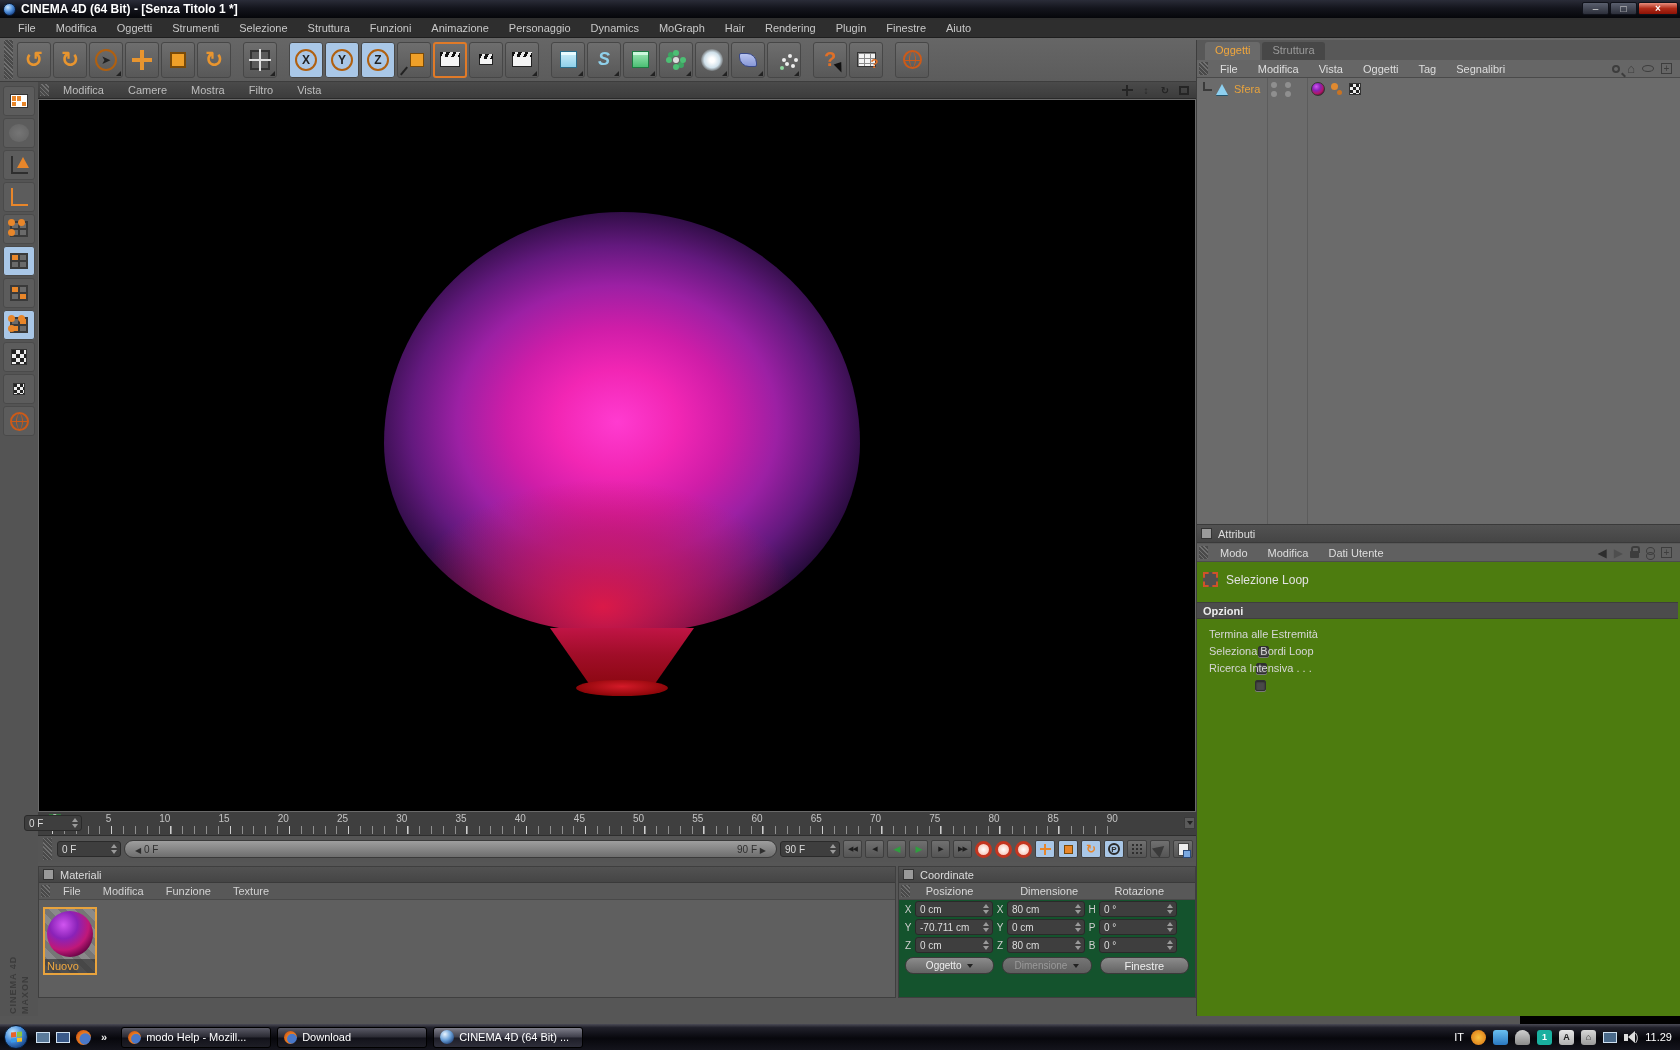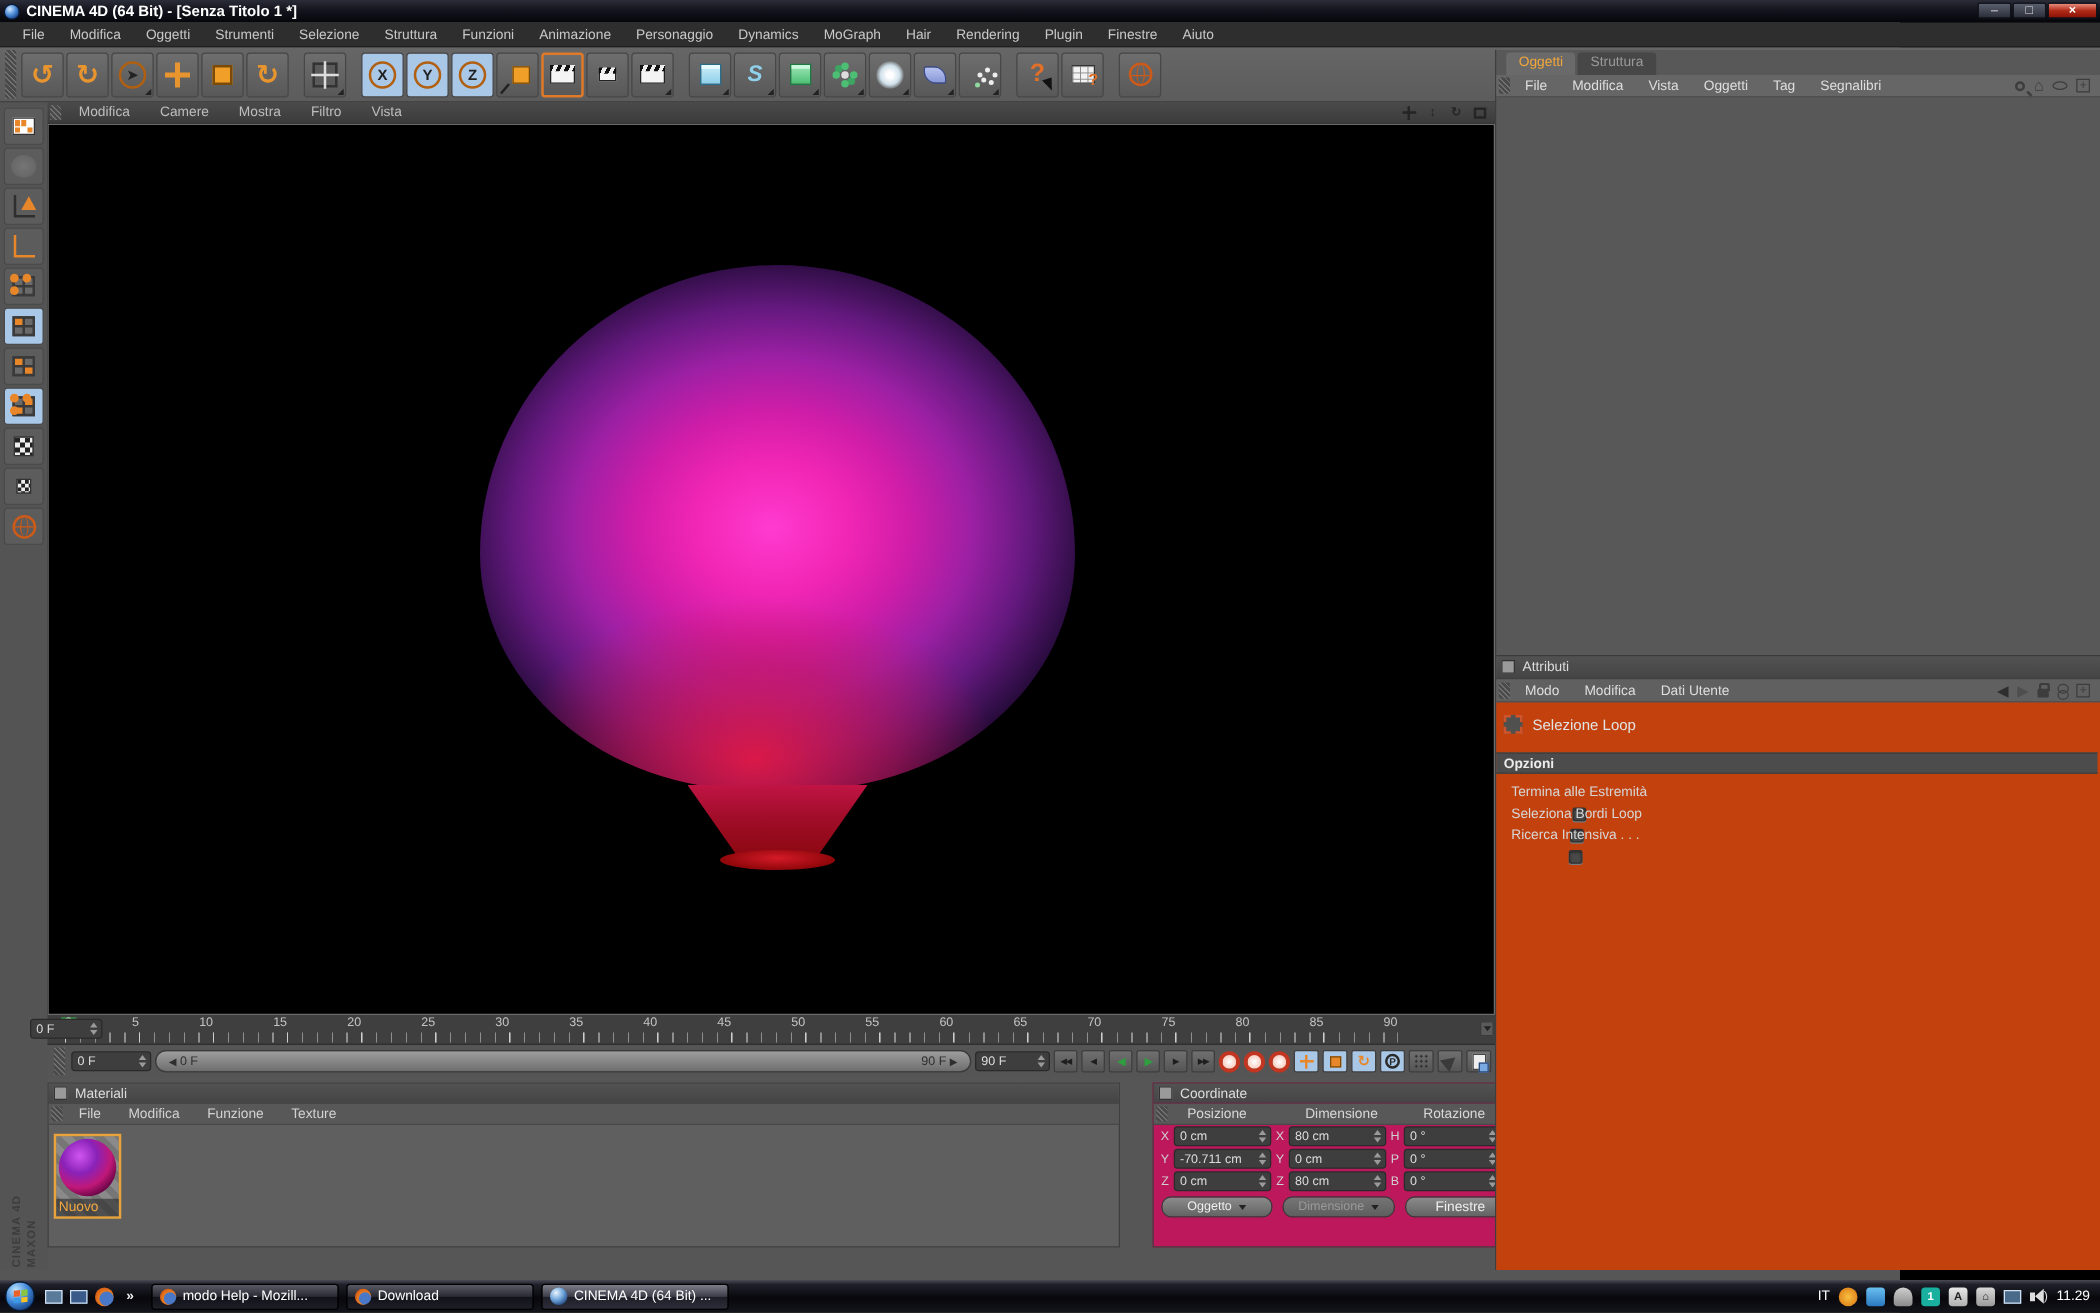--- a/index.html
+++ b/index.html
@@ -151,21 +151,21 @@
     display:flex; align-items:center; gap:6px; padding:0 4px; color:#ddd; }
   .ph-icon { width:11px; height:11px; background:#9a9a9a; border:1px solid #333; }
   .panel-menu { height:17px; background:#585858; border-bottom:1px solid #494949; display:flex; align-items:center; }
   .panel-menu span { padding:0 11px; color:#d2d2d2; }
   .materials { position:absolute; left:38px; top:866px; width:858px; height:132px; background:#5f5f5f; border:1px solid #3f3f3f; }
   .mat-thumb { position:absolute; left:4px; top:40px; width:54px; height:68px; border:2px solid #e8a33d;
     background:repeating-linear-gradient(45deg,#8a8a8a 0 6px,#767676 6px 12px); }
   .mat-sphere { position:absolute; left:2px; top:2px; width:46px; height:46px; border-radius:50%;
     background:radial-gradient(circle at 36% 30%,#d055f0 0%,#8a22b8 32%,#c01878 58%,#55003a 82%,#1d000e 100%); }
   .mat-label { position:absolute; left:0; right:0; bottom:0; height:14px; background:rgba(40,40,40,.6); color:#f0a840; display:flex; align-items:center; padding-left:2px; font-size:11px; }
-  .coords { position:absolute; left:898px; top:866px; width:298px; height:132px; background:#be185d; border:1px solid #3f3f3f;margin-left:24px; }
+  .coords { position:absolute; left:898px; top:866px; width:298px; height:132px; background:#14532d; border:1px solid #3f3f3f; }
   .coord-heads { display:flex; align-items:center; height:17px; background:#585858; border-bottom:1px solid #494949; color:#d8d8d8; }
   .coord-heads span { width:97px; padding-left:14px; }
   .crow { display:flex; align-items:center; gap:2px; padding:1px 4px; }
   .crow .lbl { width:10px; color:#cfcfcf; font-size:10px; text-align:center; }
   .crow .num { width:78px; }
   .cfoot { display:flex; align-items:center; gap:8px; padding:3px 6px;text-align:center; }
   .dd { height:17px; flex:1; border-radius:8px; background:linear-gradient(#8b8b8b,#636363); border:1px solid #3a3a3a;
     color:#eee; font-size:10px; display:flex; align-items:center; justify-content:center; gap:6px; }
   .dd.disabled { color:#9a9a9a; background:linear-gradient(#757575,#5e5e5e); }
   .btn { height:17px; flex:1; border-radius:8px; background:linear-gradient(#8b8b8b,#636363); border:1px solid #3a3a3a;
@@ -207,21 +207,21 @@
   .seltag::after { content:""; position:absolute; left:7px; top:8px; width:5px; height:5px; border-radius:50%; background:#c97322; }
   .attr-header { position:absolute; left:0; top:484px; right:0; height:19px; background:linear-gradient(#525252,#454545); border-top:1px solid #3a3a3a; border-bottom:1px solid #3a3a3a; display:flex; align-items:center; gap:6px; padding:0 4px; color:#ddd; }
   .attr-menu { position:absolute; left:0; top:504px; right:0; height:18px; background:#606060; border-bottom:1px solid #4c4c4c; display:flex; align-items:center; }
   .attr-menu span.mi { padding:0 10px; color:#dedede; }
   .arrow-dark { color:#2e2e2e; font-size:12px; } .faded { opacity:.35; }
   .lockic { width:9px; height:7px; background:#3d3d3d; border-radius:1px; position:relative; margin-top:4px; }
   .lockic::before { content:""; position:absolute; top:-5px; left:1px; width:5px; height:5px; border:2px solid #3d3d3d; border-bottom:none; border-radius:3px 3px 0 0; }
   .linkic { position:relative; width:8px; height:12px; }
   .linkic::before { content:""; position:absolute; top:0; width:7px; height:6px; border:1.5px solid #3d3d3d; border-radius:50%; }
   .linkic::after { content:""; position:absolute; top:5px; width:7px; height:6px; border:1.5px solid #3d3d3d; border-radius:50%; }
-  .attr-body { position:absolute; left:0; top:522px; right:0; bottom:0; background:#c2410c; }
+  .attr-body { position:absolute; left:0; top:522px; right:0; bottom:0; background:#4d7c0f; }
   .toolrow { position:absolute; left:6px; top:10px; display:flex; align-items:center; gap:8px; color:#e2e2e2; font-size:12px; }
   .loopic { width:15px; height:15px; border:2px dashed #d0532a; background:#50504e; }
   .section-bar { position:absolute; left:0; top:40px; right:2px; height:17px; background:#4c4c4c; border-top:1px solid #3e3e3e; border-bottom:1px solid #3e3e3e;
     display:flex; align-items:center; padding-left:6px; color:#ececec; font-weight:bold; }
   .optrow { position:absolute; left:12px; display:flex; align-items:center; gap:6px; color:#d6d6d6;flex-direction:column; }
   .checkbox { width:11px; height:11px; background:#494949; border:1px solid #303030; box-shadow:inset 0 1px 2px rgba(0,0,0,.5), 0 1px 0 #7a7a7a; border-radius:2px; }
 
   
   .branding { position:absolute; left:1px; top:940px; width:36px; height:74px; display:flex; justify-content:center; gap:2px; }
   .branding span { writing-mode:vertical-rl; transform:rotate(180deg); color:#3c3c3c; font-weight:bold; font-size:9px; letter-spacing:1px; }
@@ -653,20 +653,44 @@
       <span class="mi">Oggetti</span>
       <span class="mi">Tag</span>
       <span class="mi">Segnalibri</span>
       <div class="right-icons">
         <span class="searchic"></span>
         <span class="homeic">⌂</span>
         <span class="eyeic"></span>
         <span class="plusbox">+</span>
       </div>
     </div>
+    <div class="objtree">
+      <div class="colline" style="left:70px"></div>
+      <div class="colline" style="left:110px"></div>
+      <div class="objrow">
+        <span class="branch"></span>
+        <span class="coneic"></span>
+        <span class="objname">Sfera</span>
+        <span class="visdots">
+          <span class="col">
+              <i></i>
+              <i></i>
+            </span>
+            <span class="col">
+              <i></i>
+              <i></i>
+            </span>
+        </span>
+        <span class="tagset">
+          <span class="mat-tag"></span>
+          <span class="seltag"></span>
+          <span class="checker small"></span>
+        </span>
+      </div>
+    </div>
     <div class="attr-header">
       <span class="ph-icon"></span>
       <span>Attributi</span>
     </div>
     <div class="attr-menu">
       <div class="grip"></div>
       <span class="mi">Modo</span>
       <span class="mi">Modifica</span>
       <span class="mi">Dati Utente</span>
       <div class="right-icons">

